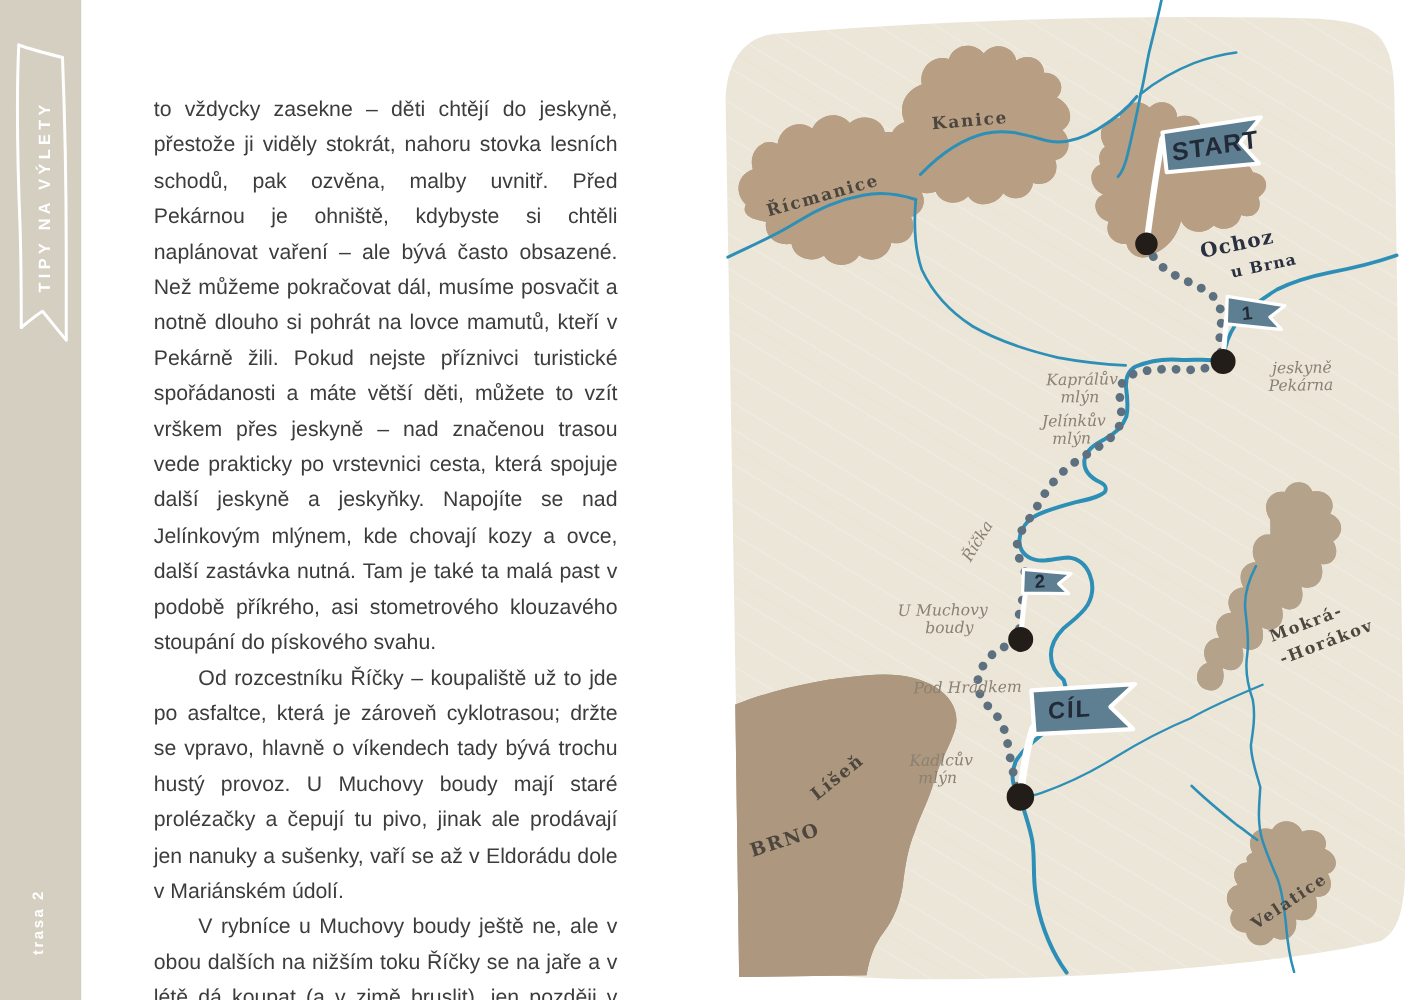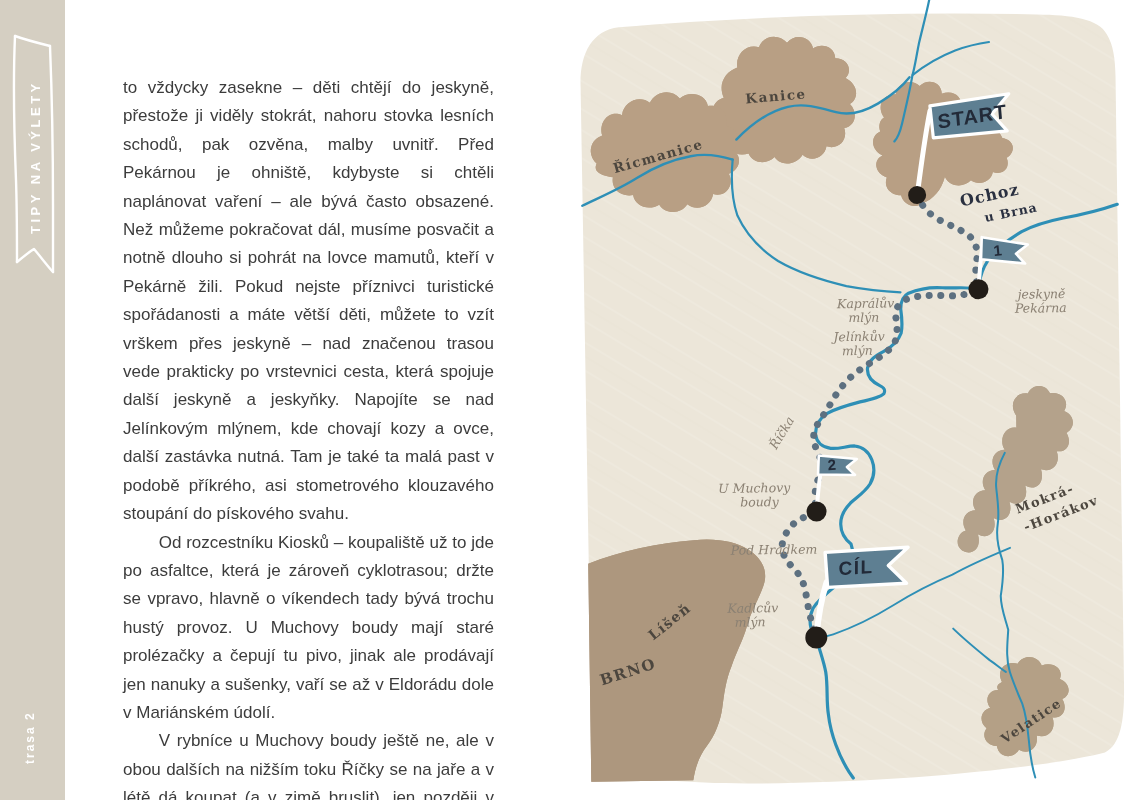--- a/index.html
+++ b/index.html
@@ -38,21 +38,21 @@
         <path d="M50,46 C52,96 53,150 53,205 C53,228 53,252 53,272"></path>
         <path d="M17,262 C23,257 29,252 34,249 C40,256 46,264 53,272"></path>
       </g>
       <text class="ribbon-text" transform="translate(40,234) rotate(-90)" font-size="13" letter-spacing="3.5" font-weight="bold">TIPY NA VÝLETY</text>
       <text class="ribbon-text" transform="translate(34,764) rotate(-90)" font-size="12" letter-spacing="2" font-weight="bold">trasa 2</text>
     </svg>
   </div>
 
   <div class="article">
     <p>to vždycky zasekne – děti chtějí do jeskyně, přestože ji viděly stokrát, nahoru stovka lesních schodů, pak ozvěna, malby uvnitř. Před Pekárnou je ohniště, kdybyste si chtěli naplánovat vaření – ale bývá často obsazené. Než můžeme pokračovat dál, musíme posvačit a notně dlouho si pohrát na lovce mamutů, kteří v Pekárně žili. Pokud nejste příznivci turistické spořádanosti a máte větší děti, můžete to vzít vrškem přes jeskyně – nad značenou trasou vede prakticky po vrstevnici cesta, která spojuje další jeskyně a jeskyňky. Napojíte se nad Jelínkovým mlýnem, kde chovají kozy a ovce, další zastávka nutná. Tam je také ta malá past v podobě příkrého, asi stometrového klouzavého stoupání do pískového svahu.</p>
-    <p>Od rozcestníku Kiosků – koupaliště už to jde po asfaltce, která je zároveň cyklotrasou; držte se vpravo, hlavně o víkendech tady bývá trochu hustý provoz. U Muchovy boudy mají staré prolézačky a čepují tu pivo, jinak ale prodávají jen nanuky a sušenky, vaří se až v Eldorádu dole v Mariánském údolí.</p>
+    <p>Od rozcestníku Říčky – koupaliště už to jde po asfaltce, která je zároveň cyklotrasou; držte se vpravo, hlavně o víkendech tady bývá trochu hustý provoz. U Muchovy boudy mají staré prolézačky a čepují tu pivo, jinak ale prodávají jen nanuky a sušenky, vaří se až v Eldorádu dole v Mariánském údolí.</p>
     <p>V rybníce u Muchovy boudy ještě ne, ale v obou dalších na nižším toku Říčky se na jaře a v létě dá koupat (a v zimě bruslit), jen později v létě pozor na sinice. Kiosků přibývá, minete bobovou dráhu po pravé straně a další kozy, pštrosy a drůbež vlevo. A už jste v Eldorádu.</p>
 
   </div>
 
   <div class="mapwrap">
   <svg width="560" height="800" viewBox="0 0 560 800">
     <defs>
       <pattern id="blobdots" width="4" height="4" patternUnits="userSpaceOnUse">
         <circle cx="1" cy="1" r="0.75" fill="#7e6a50" opacity="0.35"></circle>
         <circle cx="3" cy="3" r="0.6" fill="#7e6a50" opacity="0.25"></circle>

